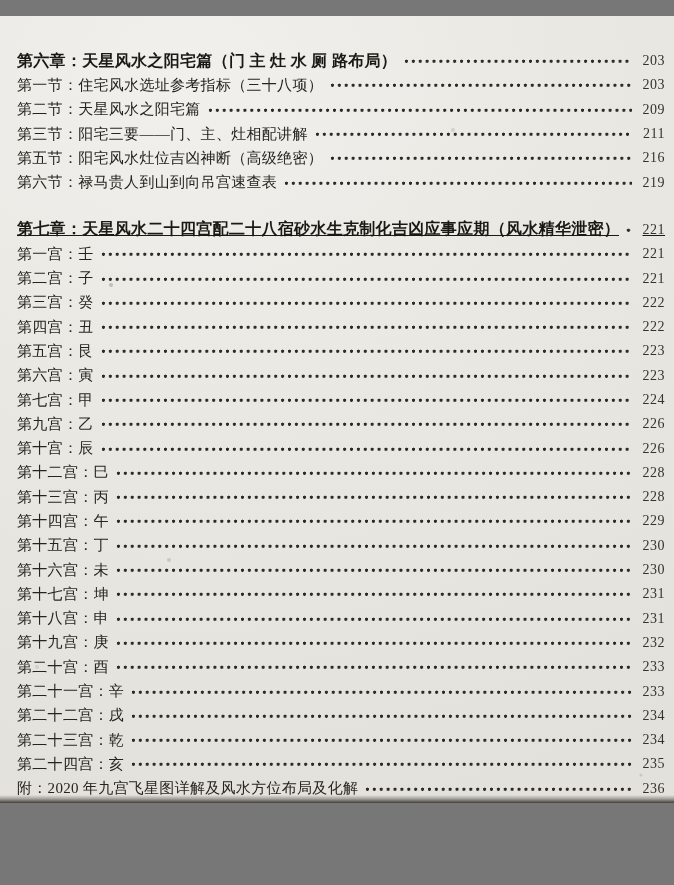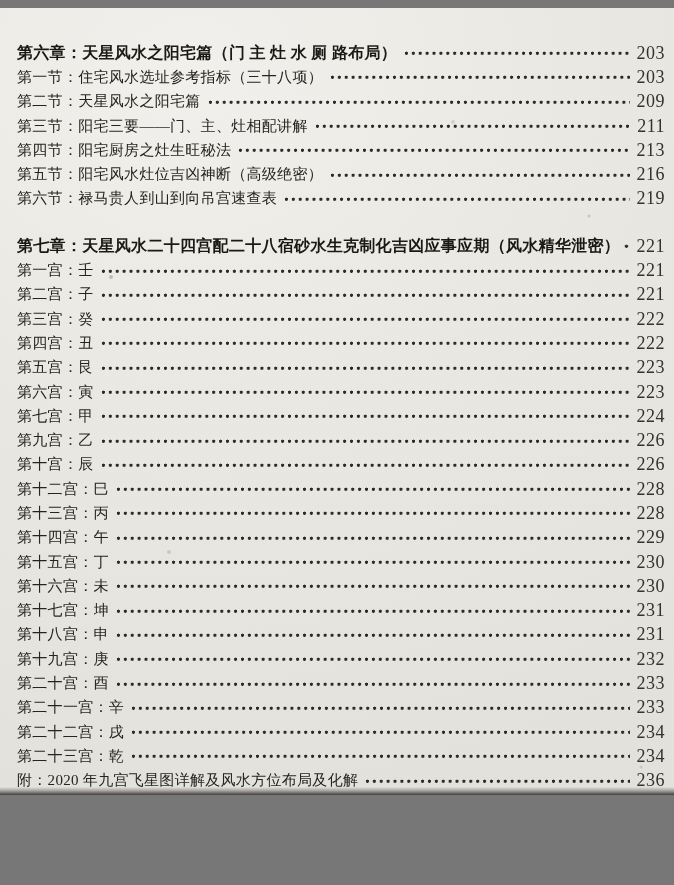--- a/index.html
+++ b/index.html
@@ -4,21 +4,21 @@
 <style>
   html, body {
     margin: 0;
     padding: 0;
     background: #777;
   }
   .paper {
     position: relative;
     width: 674px;
     height: 787px;
-    margin: 8px auto;
+    margin: 16px auto;
     overflow: hidden;
     background: radial-gradient(130% 95% at 28% 8%, var(--paper-hi) 0%, var(--paper) 45%, var(--paper-lo) 100%);
     font-family: "Liberation Serif", "DejaVu Serif", serif;
     color: var(--ink);
   }
   .toc {
     padding: 33px 9px 0 17px;
   }
   .toc-row {
     display: flex;
@@ -29,20 +29,21 @@
     white-space: nowrap;
     overflow: hidden;
   }
   .toc-row.chapter {
     font-weight: 700;
     font-size: 16px;
     color: var(--ink-bold);
   }
   .toc-row.gap-before {
     margin-top: 23px;
+    text-decoration: underline;
   }
   .entry-label {
     flex: 0 0 auto;
   }
   .entry-title {
     flex: 0 1 auto;
     overflow: hidden;
   }
   .leader {
     flex: 1 1 auto;
@@ -50,21 +51,21 @@
     height: 10px;
     margin: 2px 7px 0 6px;
     background-image: radial-gradient(circle at 3.4px 4.2px, var(--dot) 1.35px, rgba(0,0,0,0) 1.9px);
     background-size: 6.9px 10px;
     background-repeat: repeat-x;
   }
   .page-num {
     flex: 0 0 auto;
     min-width: 26px;
     text-align: right;
-    font-size: 18px;
+    font-size: 14px;
     font-weight: 400;
     letter-spacing: 0.5px;
     color: var(--num);
   }
   .chapter .page-num {
     font-weight: 400;
   }
   .bottom-edge {
     position: absolute;
     left: 0;
@@ -116,26 +117,20 @@
     <span class="leader"></span>
     <span class="page-num">209</span>
   </div>
       <div class="toc-row">
     <span class="entry-label">第三节：</span>
         <span class="entry-title">阳宅三要——门、主、灶相配讲解</span>
     <span class="leader"></span>
     <span class="page-num">211</span>
   </div>
       <div class="toc-row">
-    <span class="entry-label">第四节：</span>
-        <span class="entry-title">阳宅厨房之灶生旺秘法</span>
-    <span class="leader"></span>
-    <span class="page-num">213</span>
-  </div>
-      <div class="toc-row">
     <span class="entry-label">第五节：</span>
         <span class="entry-title">阳宅风水灶位吉凶神断（高级绝密）</span>
     <span class="leader"></span>
     <span class="page-num">216</span>
   </div>
       <div class="toc-row">
     <span class="entry-label">第六节：</span>
         <span class="entry-title">禄马贵人到山到向吊宫速查表</span>
     <span class="leader"></span>
     <span class="page-num">219</span>
@@ -264,20 +259,26 @@
     <span class="entry-label">第二十二宫：</span>
         <span class="entry-title">戌</span>
     <span class="leader"></span>
     <span class="page-num">234</span>
   </div>
       <div class="toc-row">
     <span class="entry-label">第二十三宫：</span>
         <span class="entry-title">乾</span>
     <span class="leader"></span>
     <span class="page-num">234</span>
+  </div>
+      <div class="toc-row">
+    <span class="entry-label">第二十四宫：</span>
+        <span class="entry-title">亥</span>
+    <span class="leader"></span>
+    <span class="page-num">235</span>
   </div>
       <div class="toc-row">
     <span class="entry-label">附：</span>
         <span class="entry-title">2020 年九宫飞星图详解及风水方位布局及化解</span>
     <span class="leader"></span>
     <span class="page-num">236</span>
   </div>
       <div class="toc-row">
     <span class="entry-label">附：</span>
     <span class="leader"></span>

